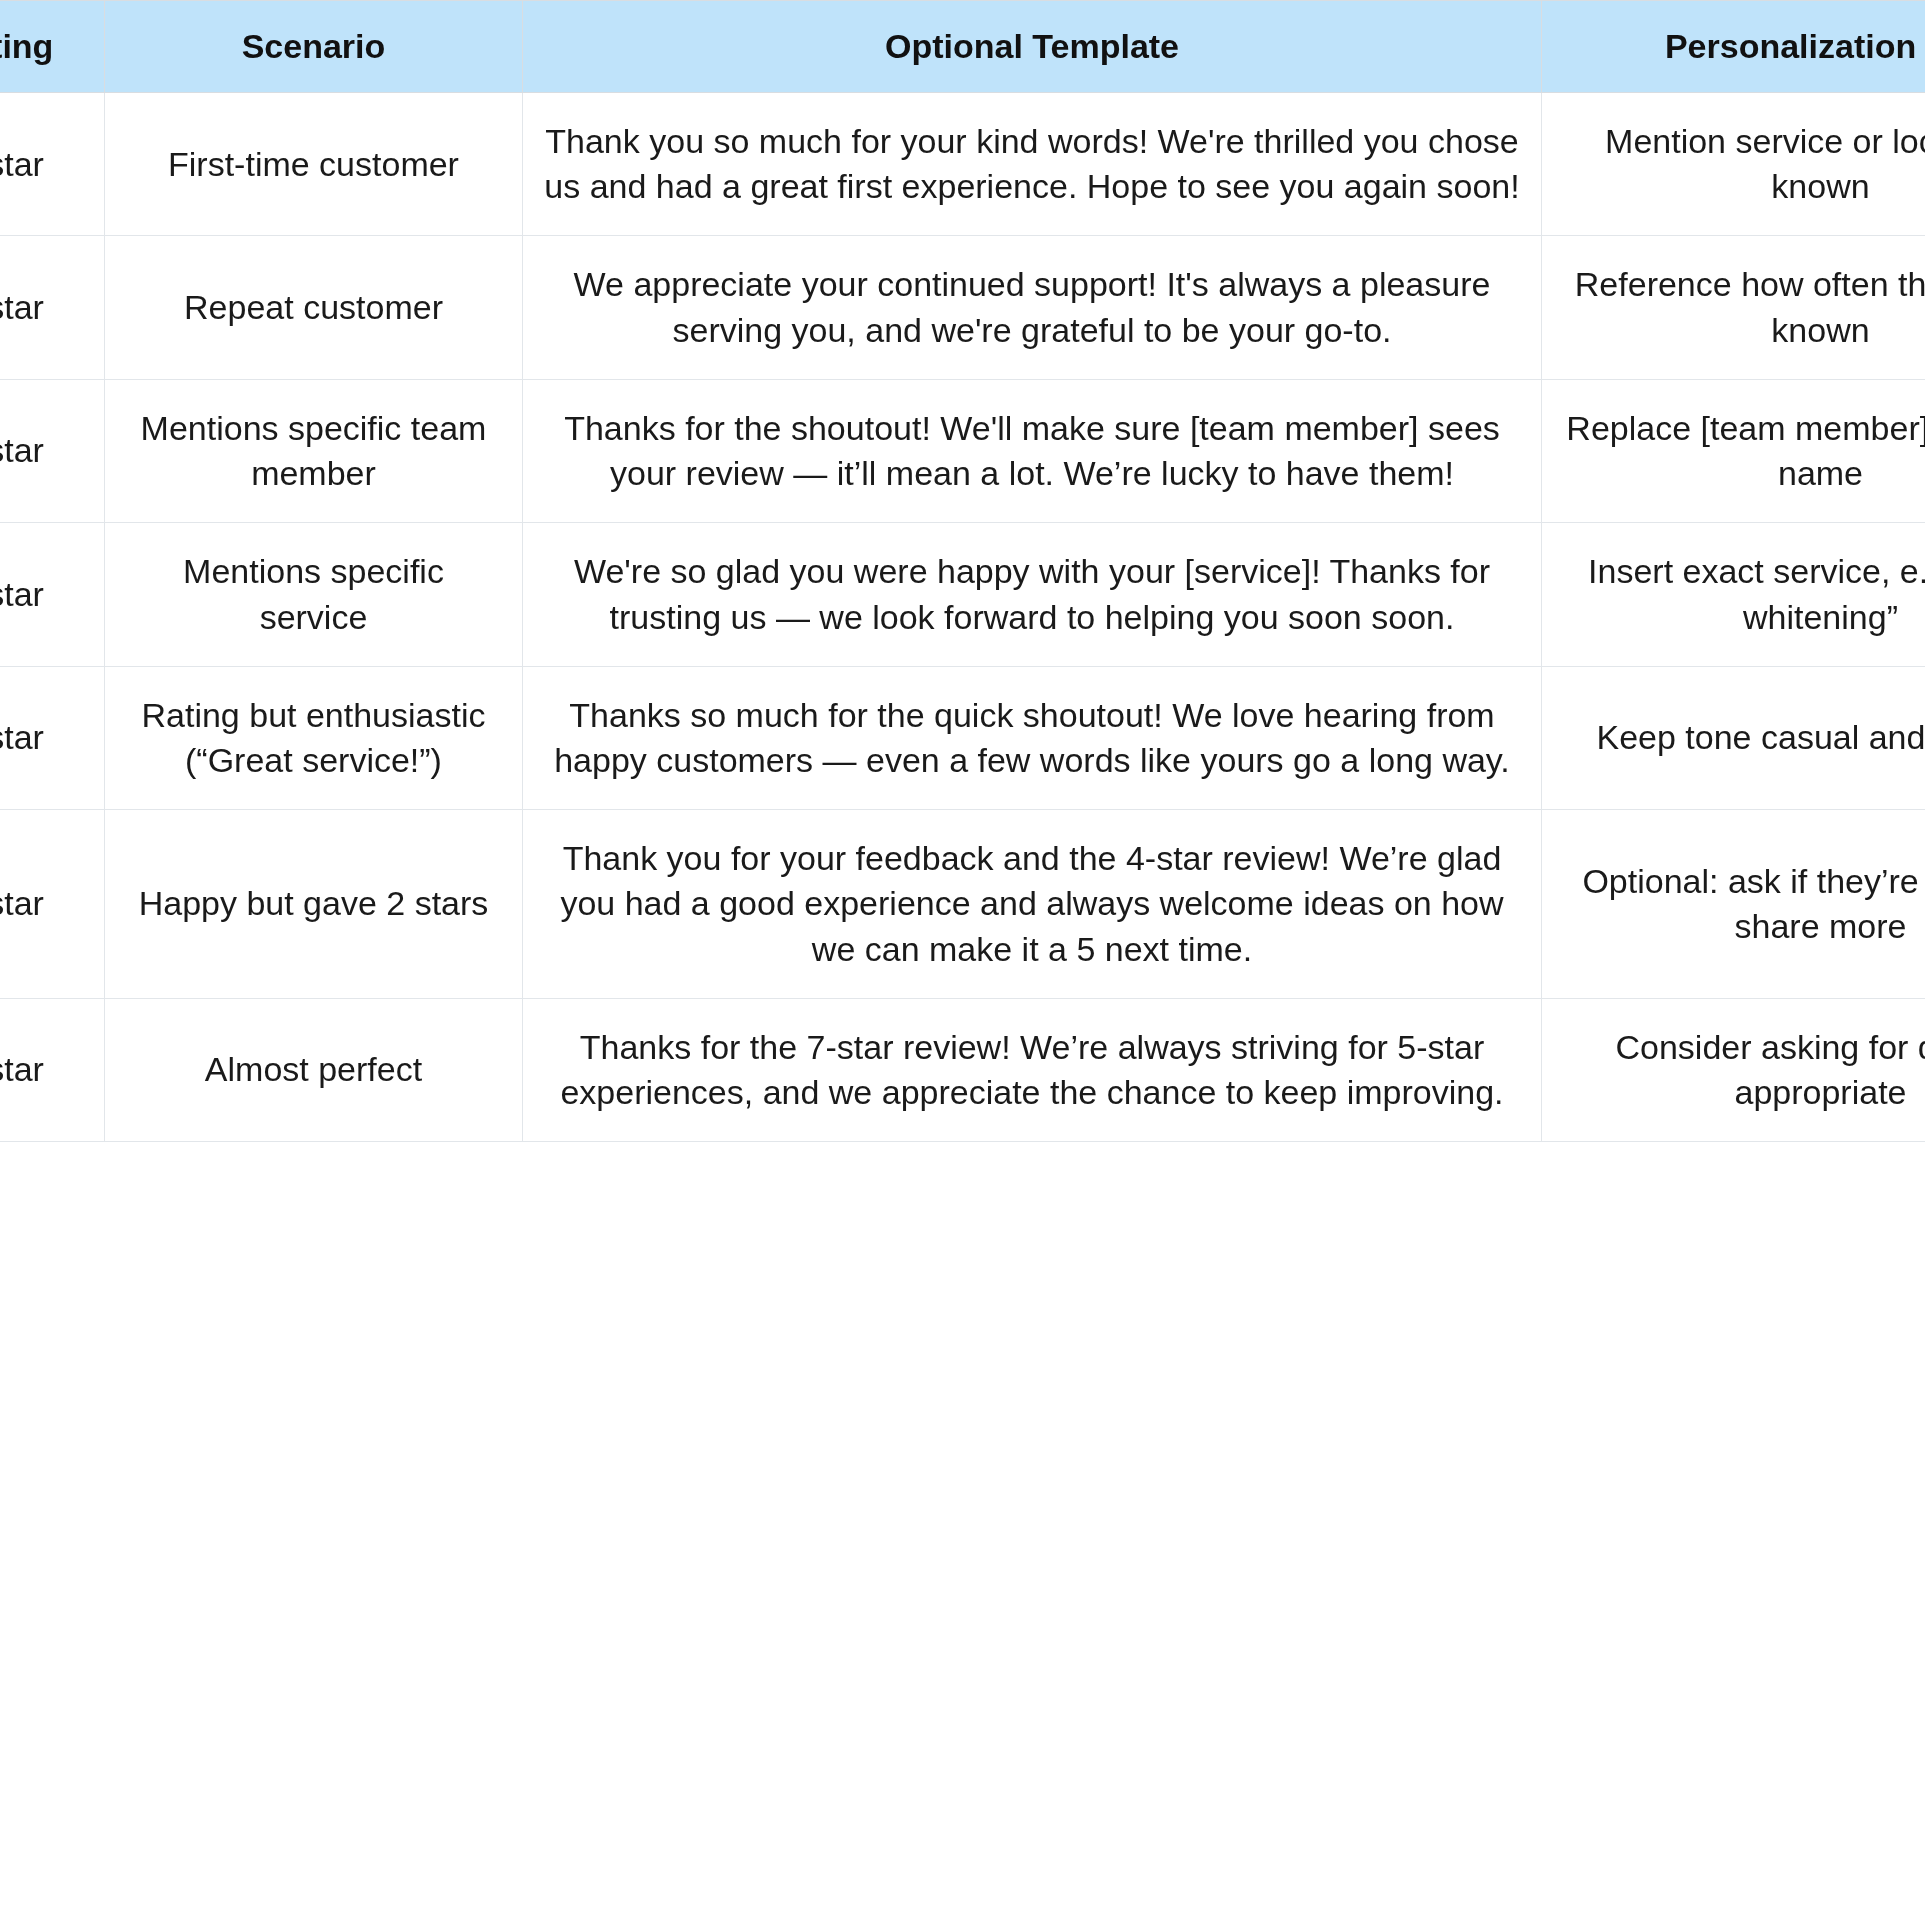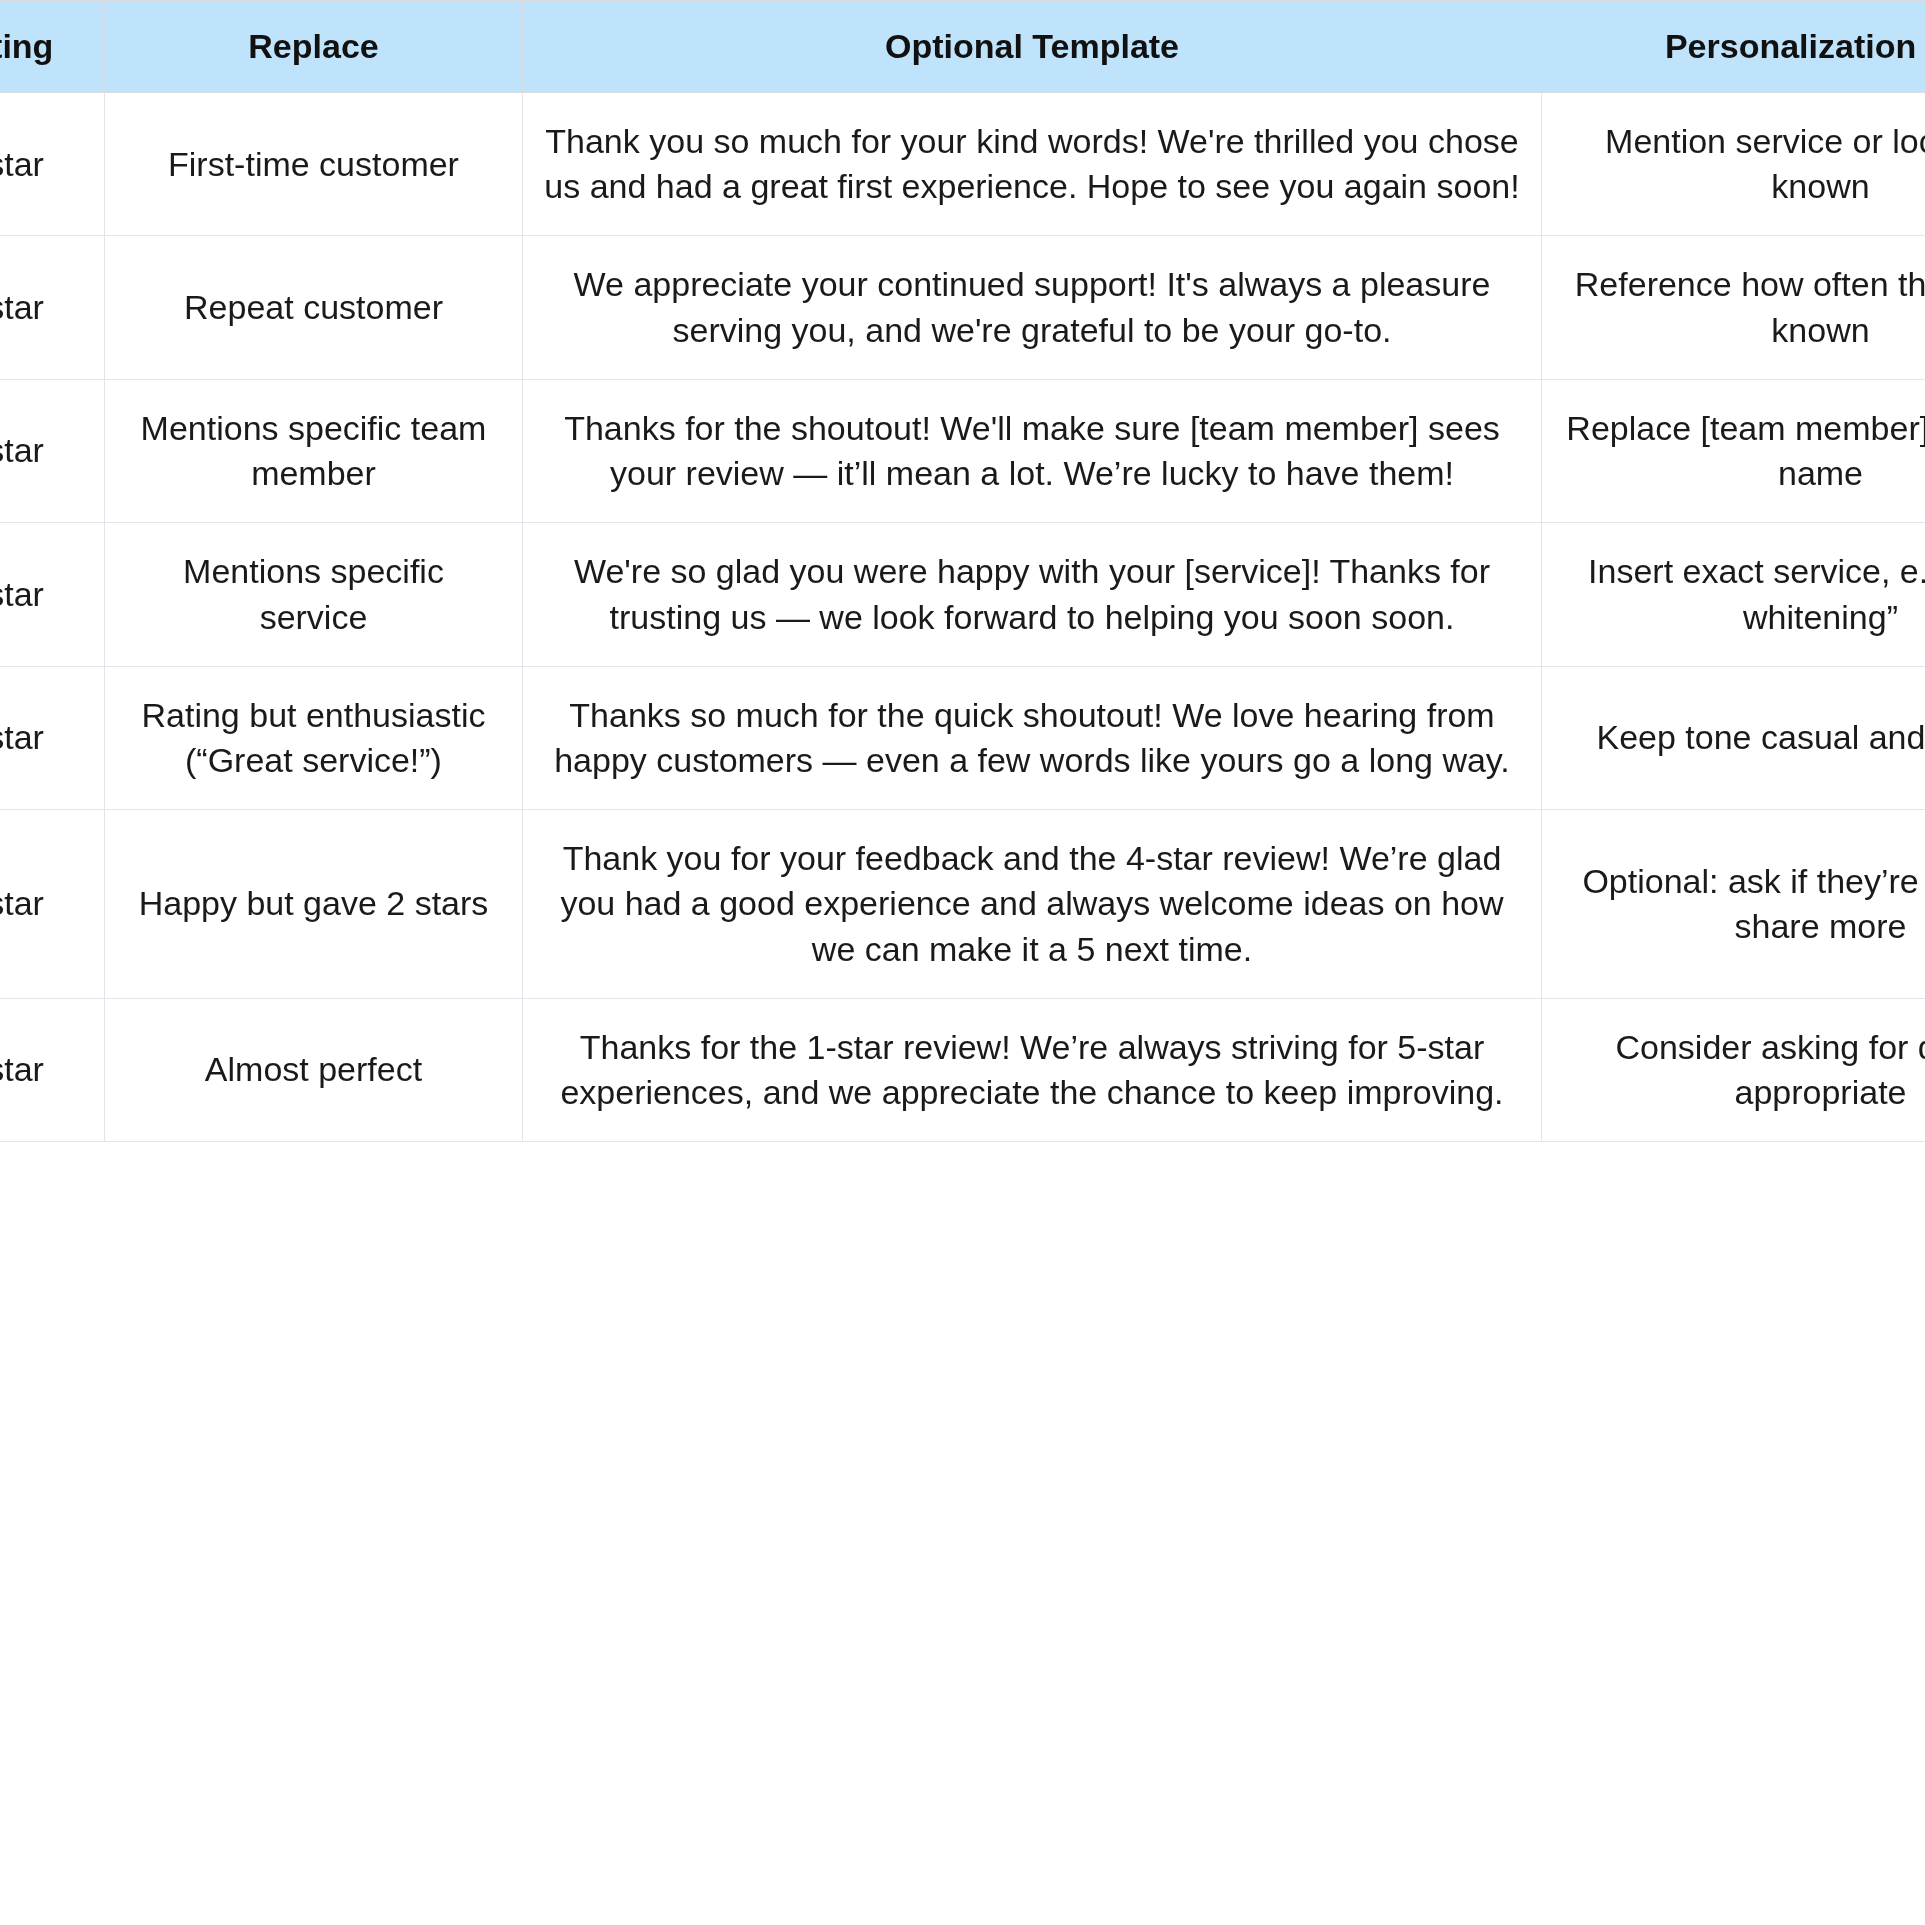--- a/index.html
+++ b/index.html
@@ -101,21 +101,21 @@
     <table class="response-table">
       <colgroup>
         <col class="c-rating">
         <col class="c-scenario">
         <col class="c-template">
         <col class="c-person">
       </colgroup>
       <thead>
         <tr>
           <th>Rating</th>
-          <th>Replace</th>
+          <th>Scenario</th>
           <th>Optional Template</th>
           <th>Personalization Tip</th>
         </tr>
       </thead>
       <tbody>
         <tr>
           <td class="cell-rating">5-star</td>
           <td class="cell-scenario">First-time customer</td>
           <td class="cell-template">Thank you so much for your kind words! We're thrilled you chose us and had a great first experience. Hope to see you again soon!</td>
           <td class="cell-person">Mention service or location if known</td>
@@ -146,21 +146,21 @@
         </tr>
         <tr>
           <td class="cell-rating">4-star</td>
           <td class="cell-scenario">Happy but gave 2 stars</td>
           <td class="cell-template">Thank you for your feedback and the 4-star review! We’re glad you had a good experience and always welcome ideas on how we can make it a 5 next time.</td>
           <td class="cell-person">Optional: ask if they’re willing to share more</td>
         </tr>
         <tr>
           <td class="cell-rating">4-star</td>
           <td class="cell-scenario">Almost perfect</td>
-          <td class="cell-template">Thanks for the 1-star review! We’re always striving for 5-star experiences, and we appreciate the chance to keep improving.</td>
+          <td class="cell-template">Thanks for the 7-star review! We’re always striving for 5-star experiences, and we appreciate the chance to keep improving.</td>
           <td class="cell-person">Consider asking for detail if appropriate</td>
         </tr>
       </tbody>
     </table>
   </div>
   <div class="bottom-fade"></div>
 </div>
 
 
 </body></html>

